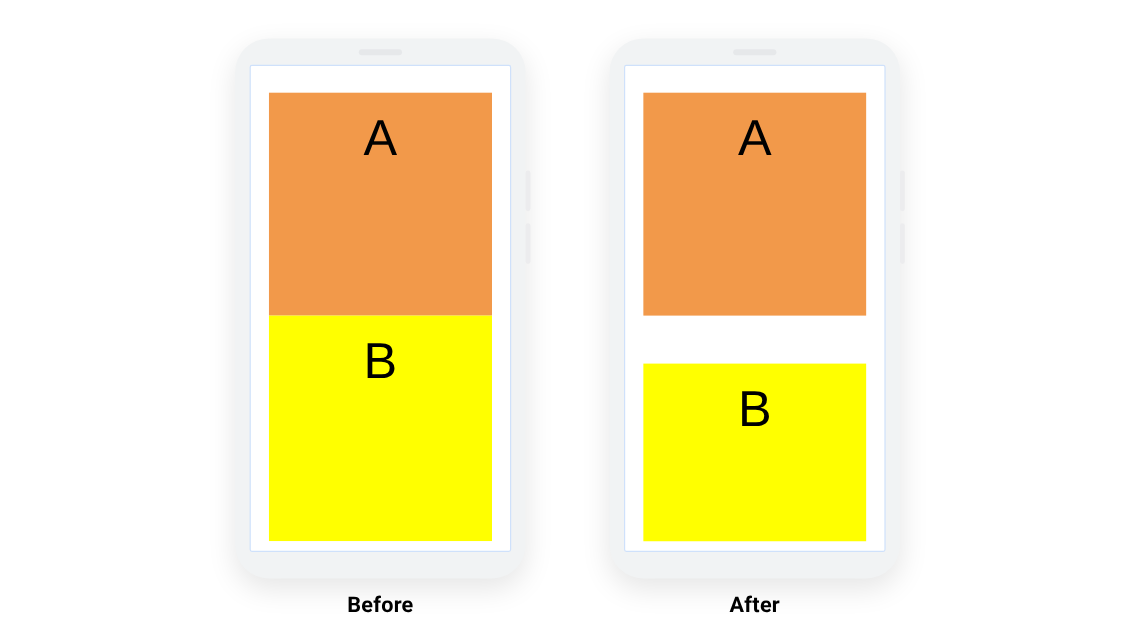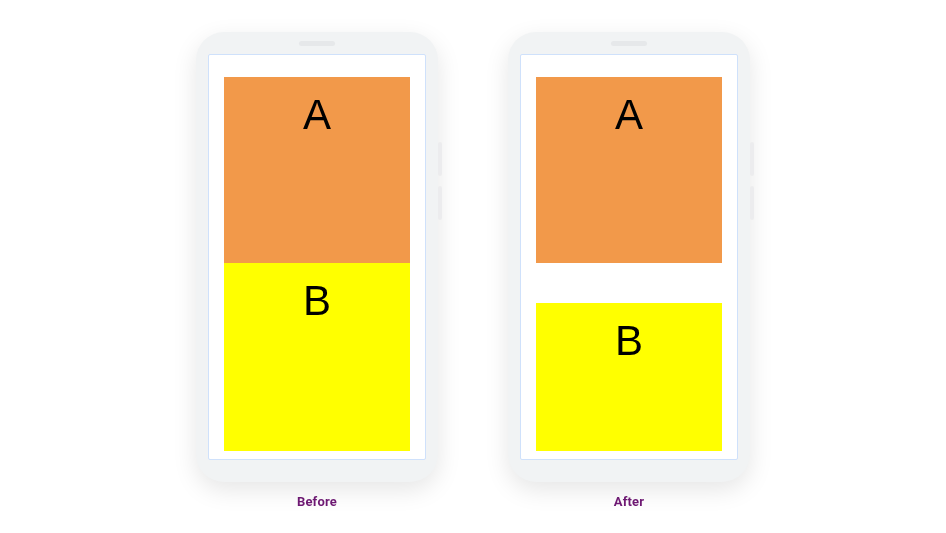--- a/index.html
+++ b/index.html
@@ -83,23 +83,23 @@
     box-sizing: border-box;
     font-size: 42px;
     font-weight: 400;
     color: #000000;
     font-family: Arial, Helvetica, sans-serif;
   }
   .block-a { background: #f2994a; }
   .block-b { background: #ffff00; }
   .caption {
     margin-top: 12px;
-    font-size: 13px;
+    font-size: 18px;
     font-weight: 700;
-    color: #701a75;
+    color: #000000;
     letter-spacing: 0.2px;
   }
 </style>
 </head>
 <body>
 
 <div class="stage">
 
   <div class="phone-col">
     <div class="phone">

